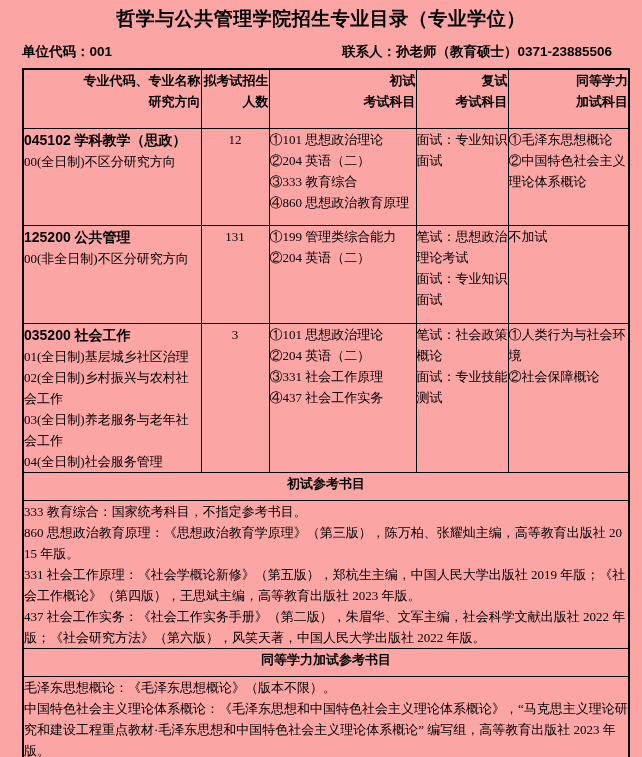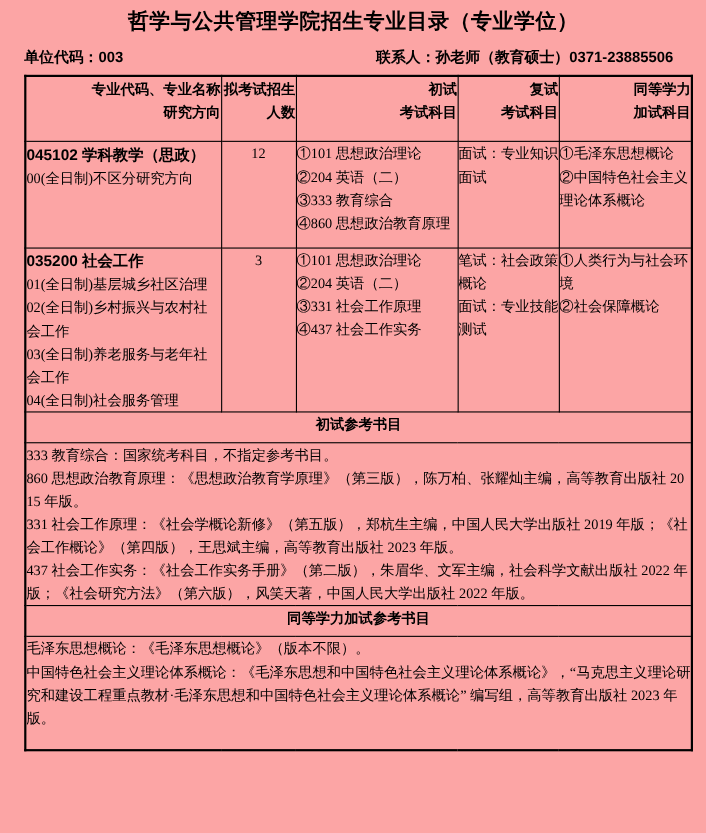--- a/index.html
+++ b/index.html
@@ -102,21 +102,21 @@
   .line { min-height: 21px; }
 </style>
 </head>
 <body>
 
 <div class="doc">
 
   <h1 class="page-title">哲学与公共管理学院招生专业目录（专业学位）</h1>
 
   <div class="info-row">
-    <span>单位代码：003</span>
+    <span>单位代码：001</span>
     <span class="contact">联系人：孙老师（教育硕士）0371-23885506</span>
   </div>
 
   <table class="catalog">
     <colgroup>
       <col style="width:178px">
         <col style="width:68px">
         <col style="width:147px">
         <col style="width:92px">
         <col style="width:121px">
@@ -161,20 +161,40 @@
           </td>
         <td class="mid-cell">
             <div class="line">面试：专业知识面试</div>
           </td>
         <td class="mid-cell">
             <div class="line">①毛泽东思想概论</div>
             <div class="line">②中国特色社会主义理论体系概论</div>
           </td>
       </tr>
 
+      <tr class="row-2">
+        <td class="name-cell">
+          <div class="prog-title">125200 公共管理</div>
+          <div>
+              <div class="line">00(非全日制)不区分研究方向</div>
+            </div>
+        </td>
+        <td class="count-cell">131</td>
+        <td class="mid-cell">
+            <div class="line">①199 管理类综合能力</div>
+            <div class="line">②204 英语（二）</div>
+          </td>
+        <td class="mid-cell">
+            <div class="line">笔试：思想政治理论考试</div>
+            <div class="line">面试：专业知识面试</div>
+          </td>
+        <td class="mid-cell">
+            <div class="line">不加试</div>
+          </td>
+      </tr>
 
       <tr class="row-3">
         <td class="name-cell">
           <div class="prog-title">035200 社会工作</div>
           <div>
               <div class="line">01(全日制)基层城乡社区治理</div>
               <div class="line">02(全日制)乡村振兴与农村社会工作</div>
               <div class="line">03(全日制)养老服务与老年社会工作</div>
               <div class="line">04(全日制)社会服务管理</div>
             </div>

